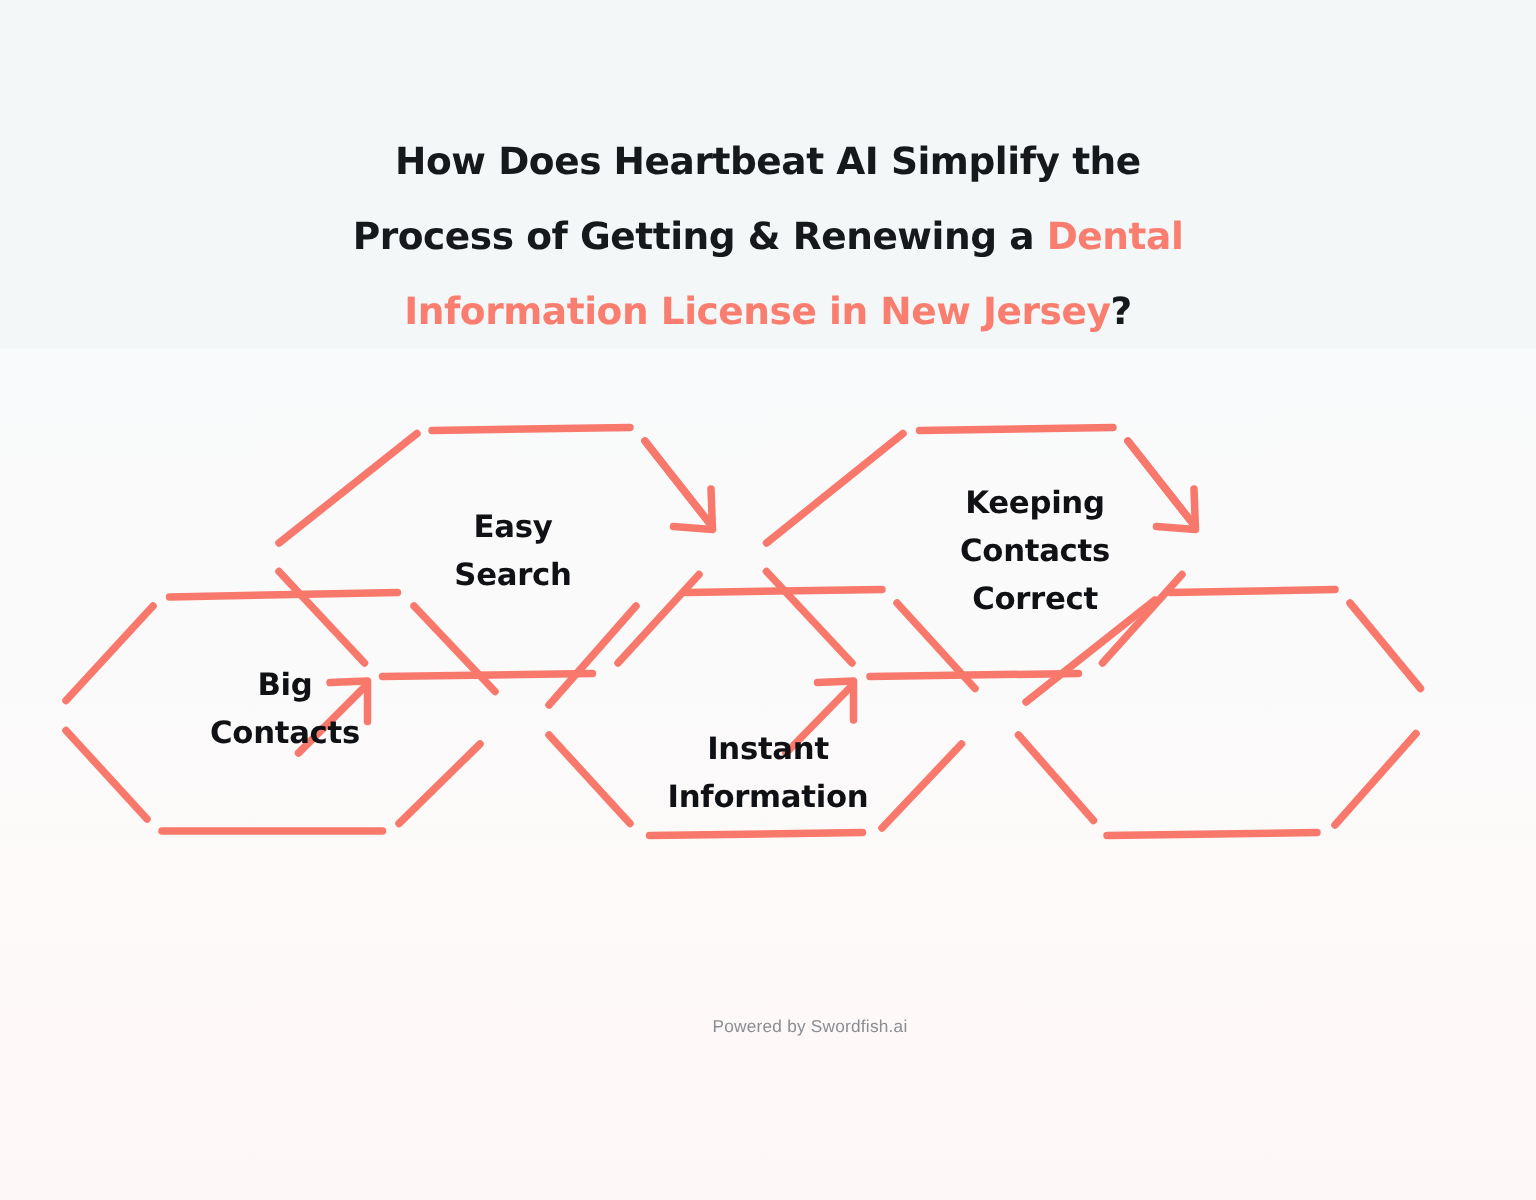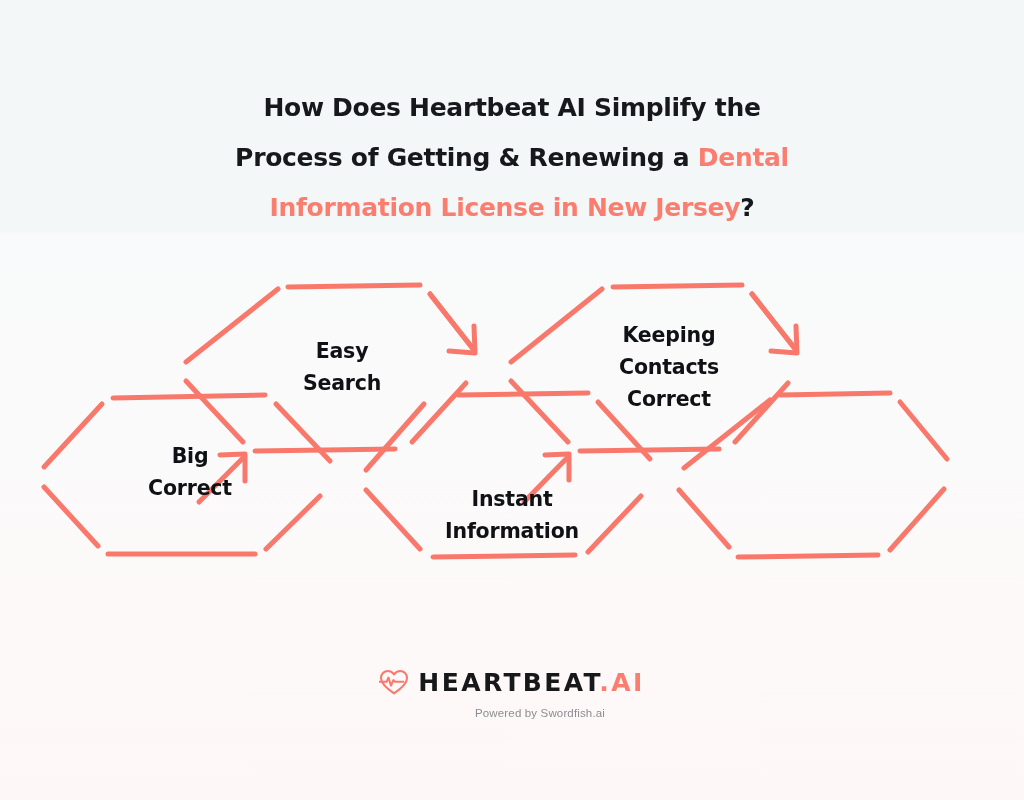--- a/index.html
+++ b/index.html
@@ -148,37 +148,28 @@
         </g>
 
         <g>
           <path d="M 752,42 L 796,98"></path>
           <path d="M 771,99 L 797,101 L 796,74"></path>
         </g>
       </g>
     </svg>
 
     <div class="hexlabel" style="left:190px;top:220px;width:180px;">Big
-Correct</div>
+Contacts</div>
     <div class="hexlabel" style="left:342px;top:115px;width:180px;">Easy
 Search</div>
     <div class="hexlabel" style="left:512px;top:220px;width:190px;margin-top:43px;">Instant
 Information</div>
-    <div class="hexlabel" style="left:669px;top:115px;width:185px;">Keeping
+    <div class="hexlabel" style="left:690px;top:115px;width:185px;">Keeping
 Contacts
 Correct</div>
 
   </div>
 
   <div id="logo">
-    <div id="logo-row">
-      <svg id="logo-mark" viewBox="0 0 34 31">
-        <path d="M17 28.4 C 6.5 21.3 2.2 16.6 2.2 11.0 C 2.2 6.4 5.7 3.0 10.0 3.0
-                 C 12.9 3.0 15.4 4.5 17 6.9 C 18.6 4.5 21.1 3.0 24.0 3.0
-                 C 28.3 3.0 31.8 6.4 31.8 11.0 C 31.8 16.6 27.5 21.3 17 28.4 Z" fill="none" stroke="#f8796b" stroke-width="2.3" stroke-linejoin="round"></path>
-        <path d="M0.5 15.2 L 8.6 15.2 L 10.7 10.6 L 13.6 19.6 L 16.3 13.4 L 18.2 15.2 L 27.5 15.2" fill="none" stroke="#f8796b" stroke-width="2.3" stroke-linecap="round" stroke-linejoin="round"></path>
-      </svg>
-      <div id="logo-word"><span>HEARTBEAT</span><span class="dotai">.AI</span></div>
-    </div>
     <div id="logo-tag">Powered by Swordfish.ai</div>
   </div>
 
 </div>
 
 </body></html>

